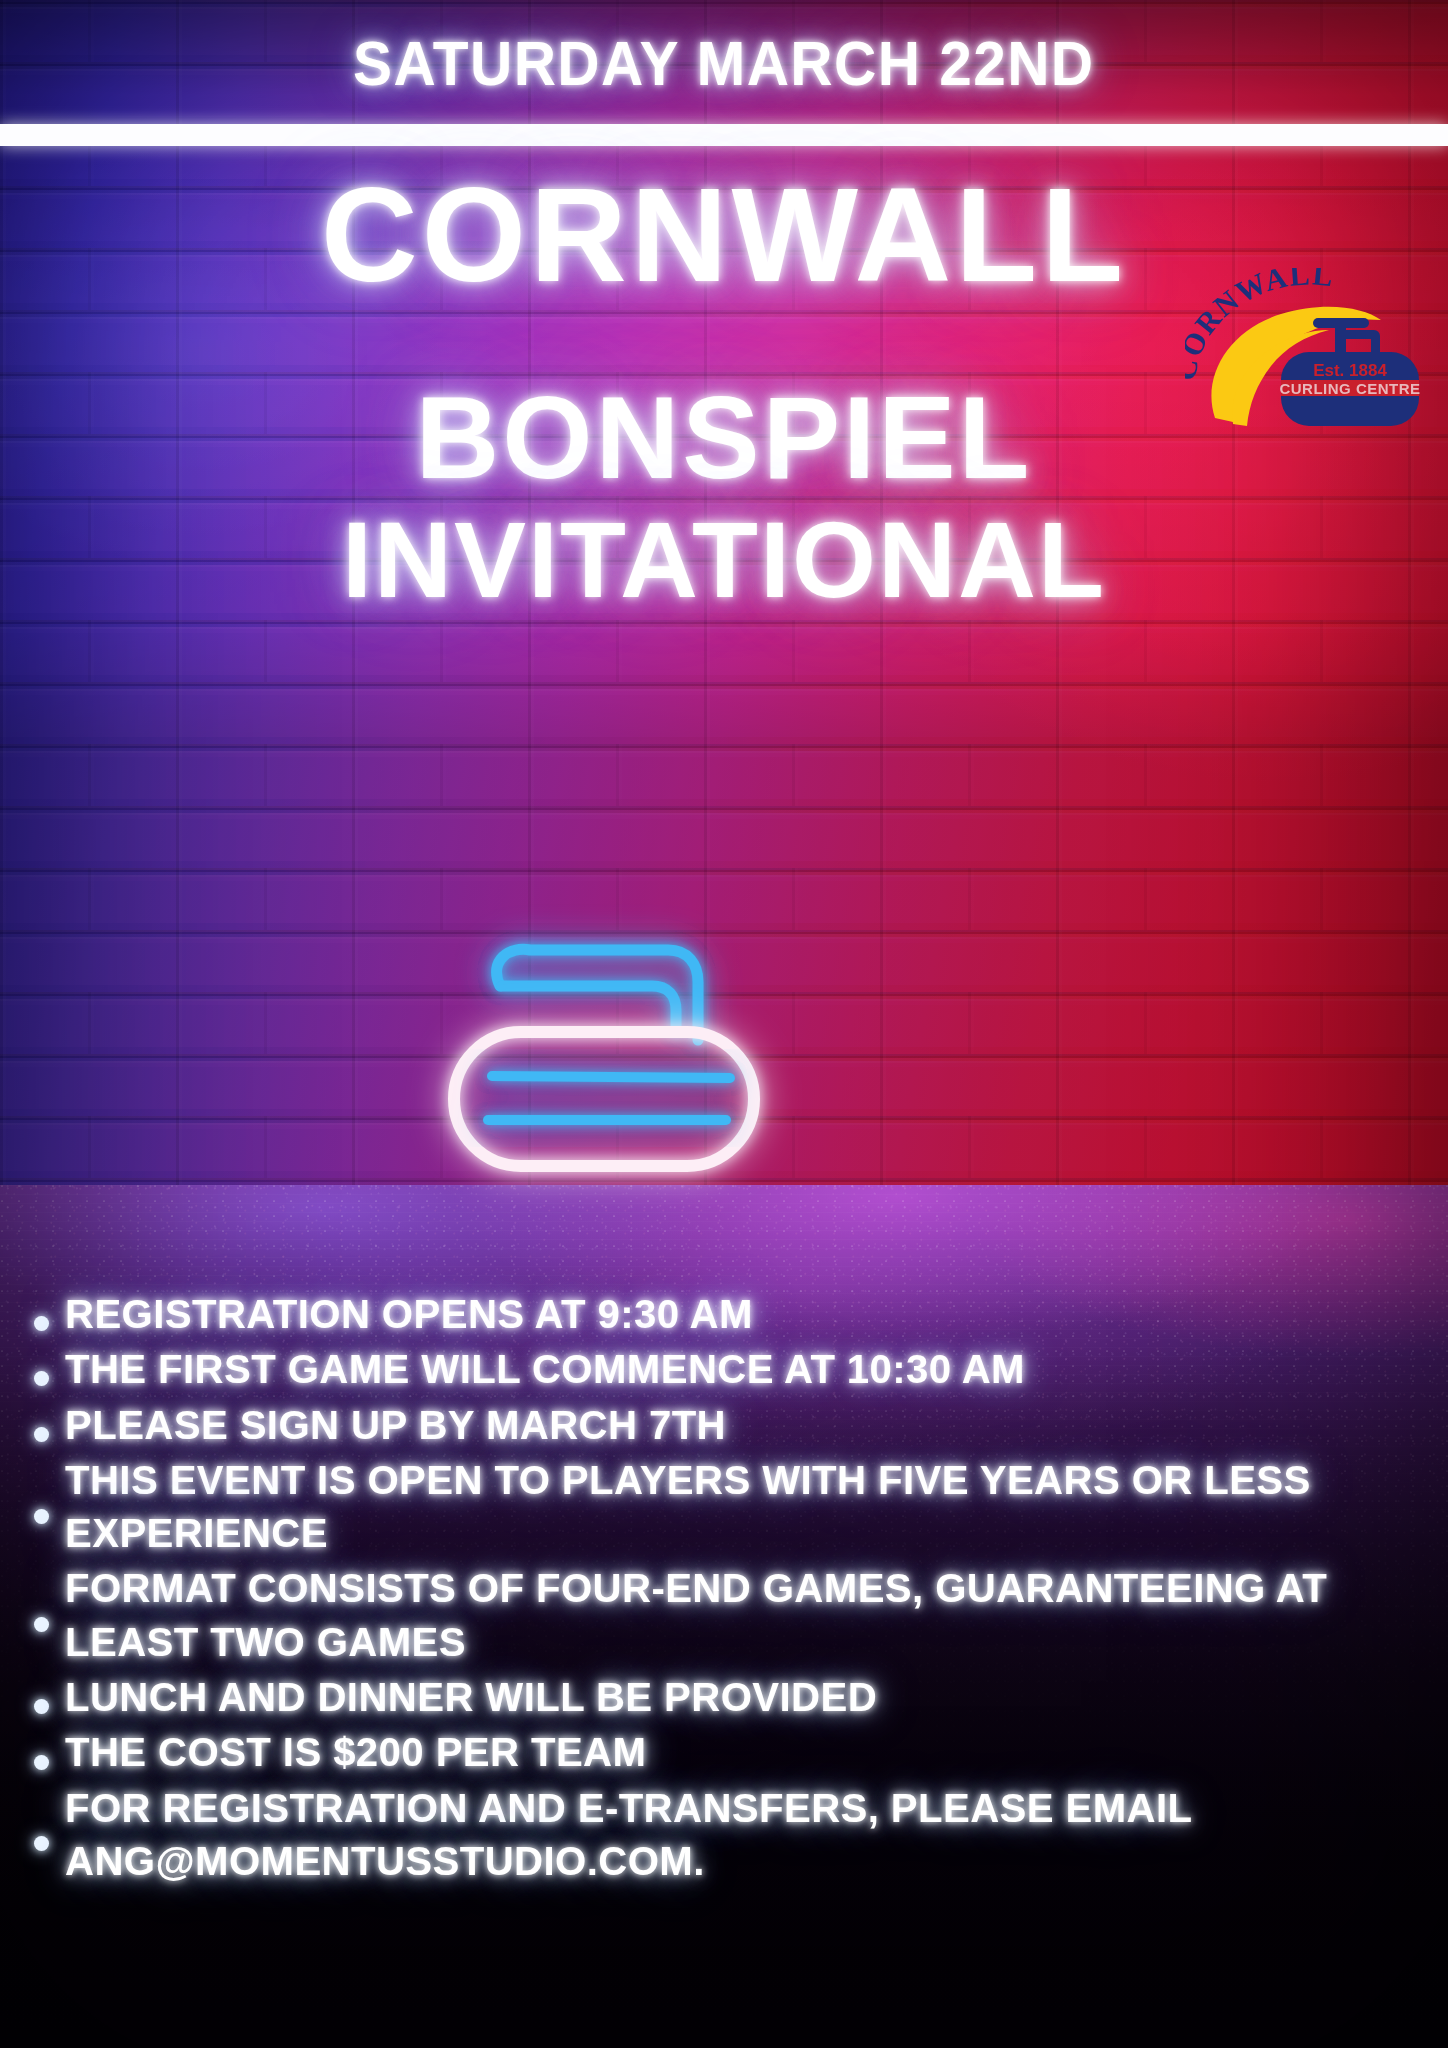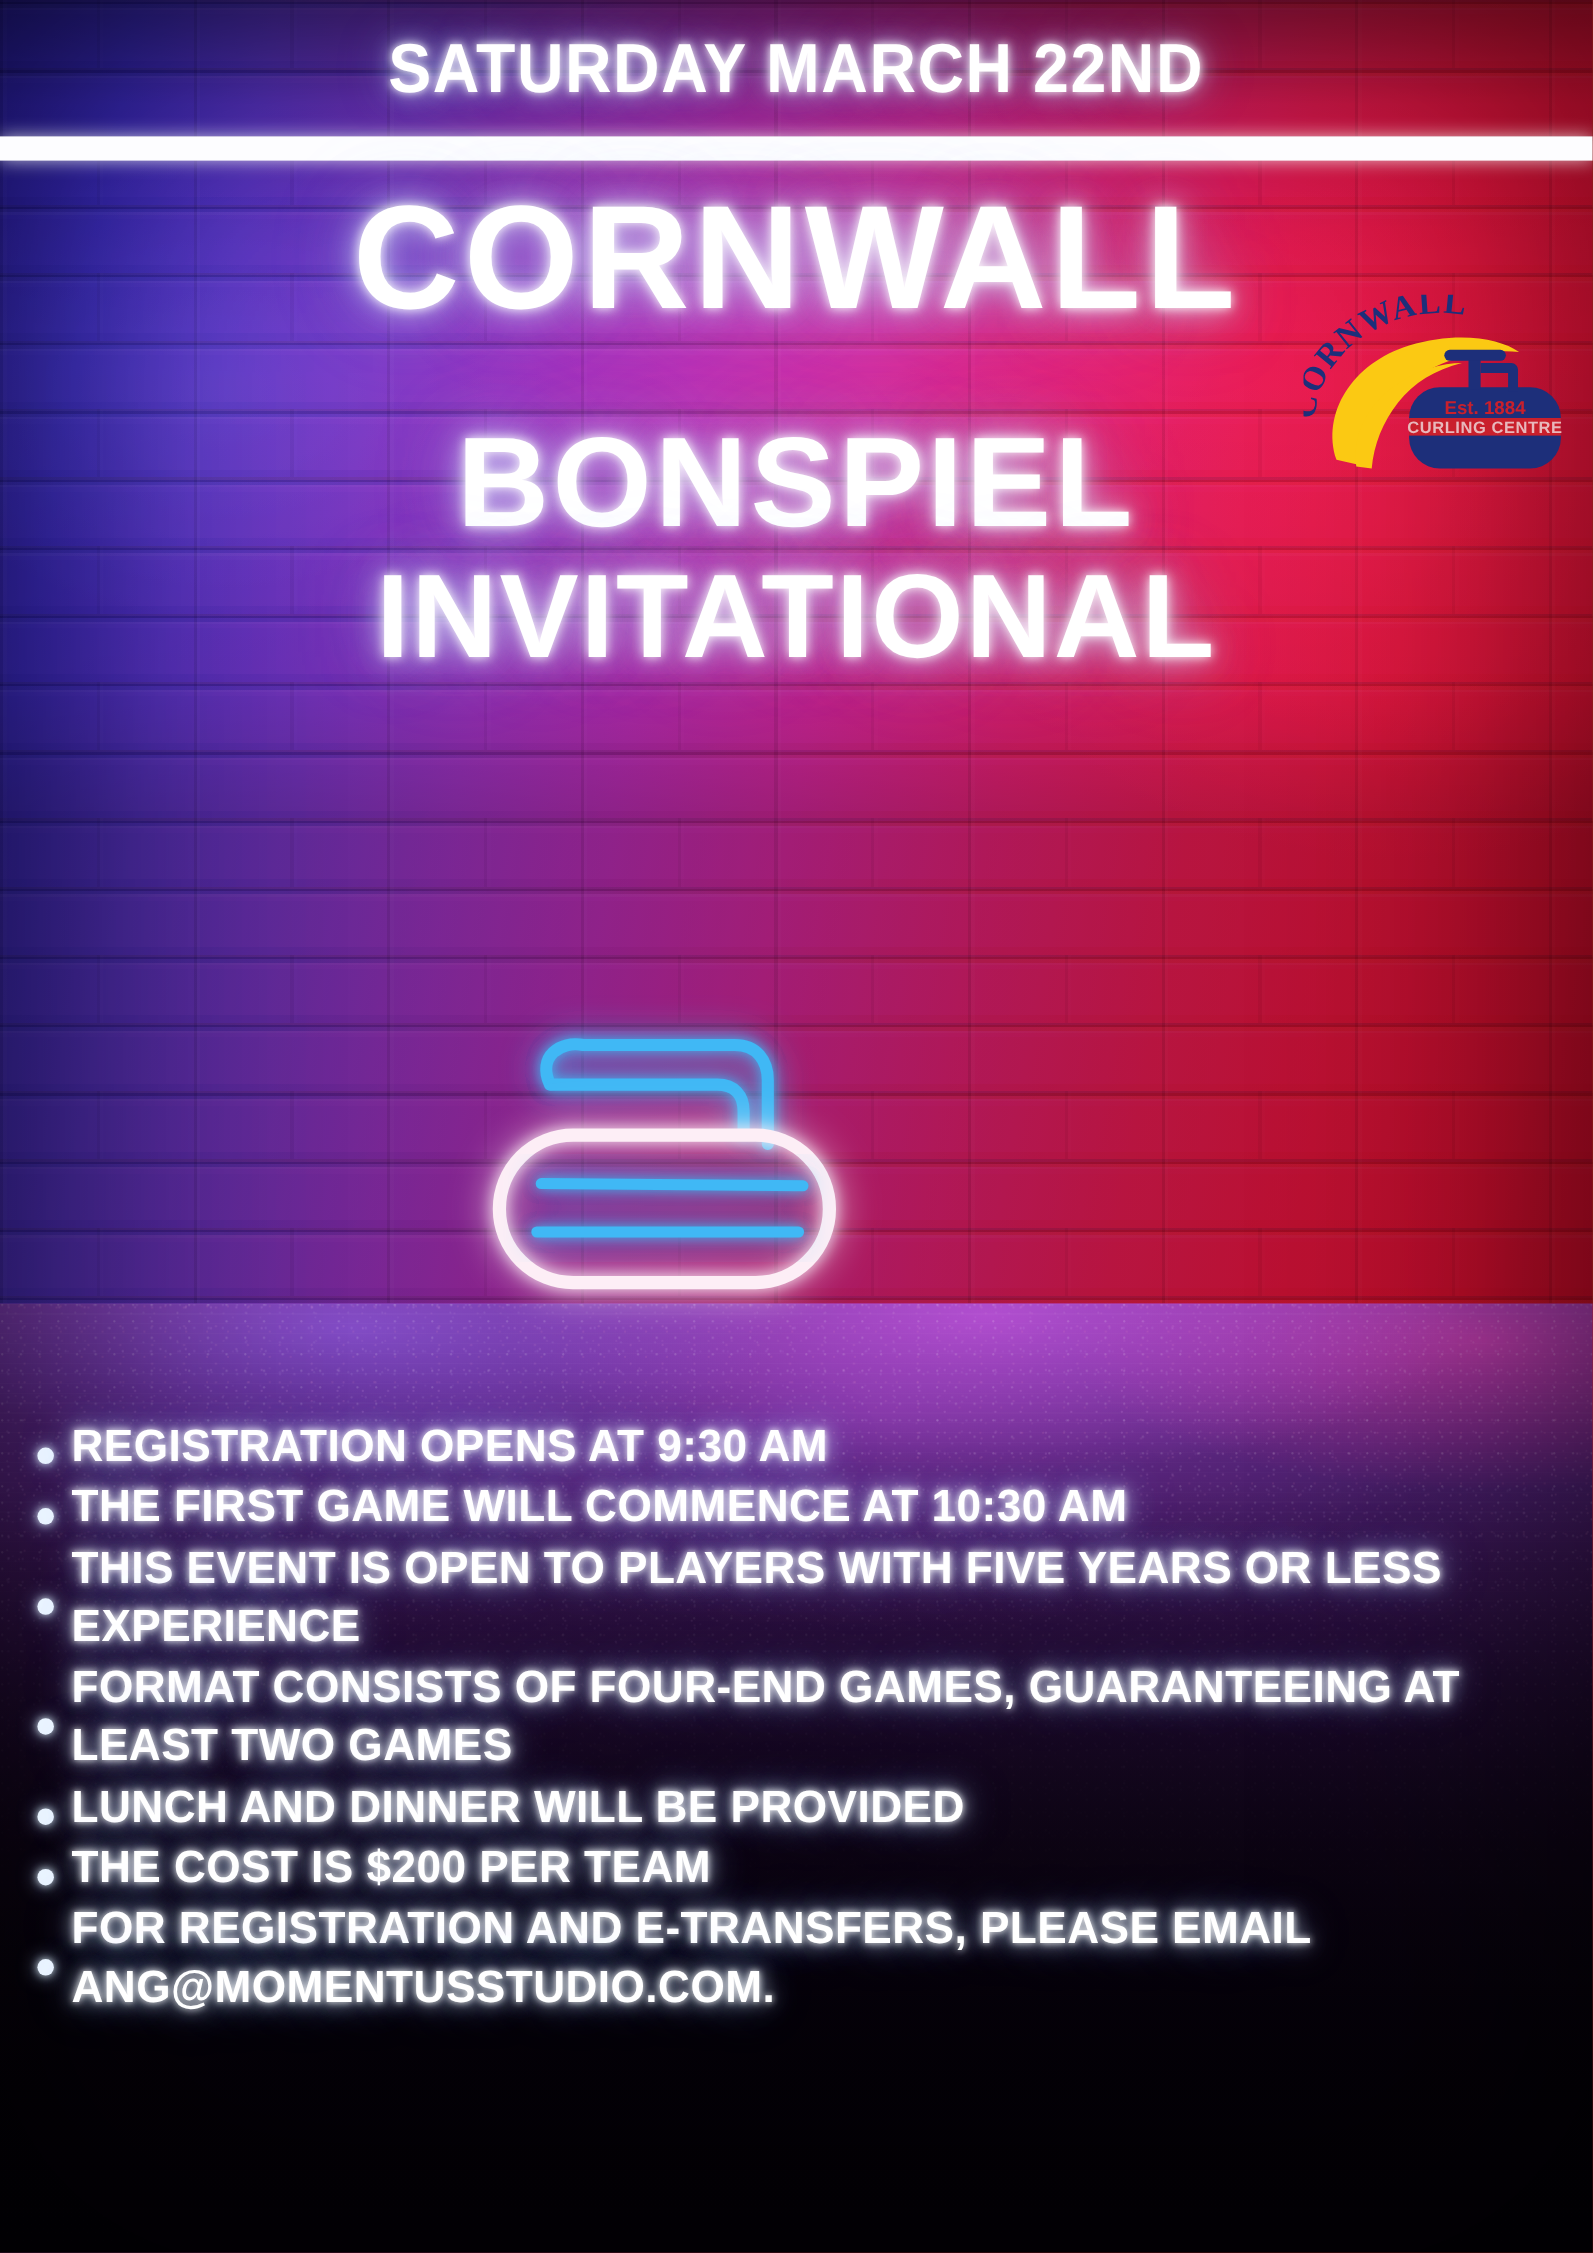--- a/index.html
+++ b/index.html
@@ -8,21 +8,21 @@
     width:1448px; height:2048px;
     background:#05030a;
     font-family:"Liberation Sans", sans-serif;
     overflow:hidden;
   }
 
   #poster {
     position:relative;
     width:1448px; height:2048px;
     overflow:hidden;
-    background:#c2410c;
+    background:#0f766e;
   }
 
   
   .bg-layer { position:absolute; inset:0; }
 
   
   .wall-wash {
     background:
       linear-gradient(100deg,
         #2a1fa8 0%,
@@ -402,20 +402,24 @@
       <div class="bullet-row">
         <span class="dot"></span>
         <span class="bullet-text">REGISTRATION OPENS AT 9:30 AM</span>
       </div>
 
       <div class="bullet-row">
         <span class="dot"></span>
         <span class="bullet-text">THE FIRST GAME WILL COMMENCE AT 10:30 AM</span>
       </div>
 
+      <div class="bullet-row">
+        <span class="dot"></span>
+        <span class="bullet-text">PLEASE SIGN UP BY MARCH 7TH</span>
+      </div>
 
       <div class="bullet-row">
         <span class="dot"></span>
         <span class="bullet-text">THIS EVENT IS OPEN TO PLAYERS WITH FIVE YEARS OR LESS EXPERIENCE</span>
       </div>
 
       <div class="bullet-row">
         <span class="dot"></span>
         <span class="bullet-text">FORMAT CONSISTS OF FOUR-END GAMES, GUARANTEEING AT LEAST TWO GAMES</span>
       </div>

